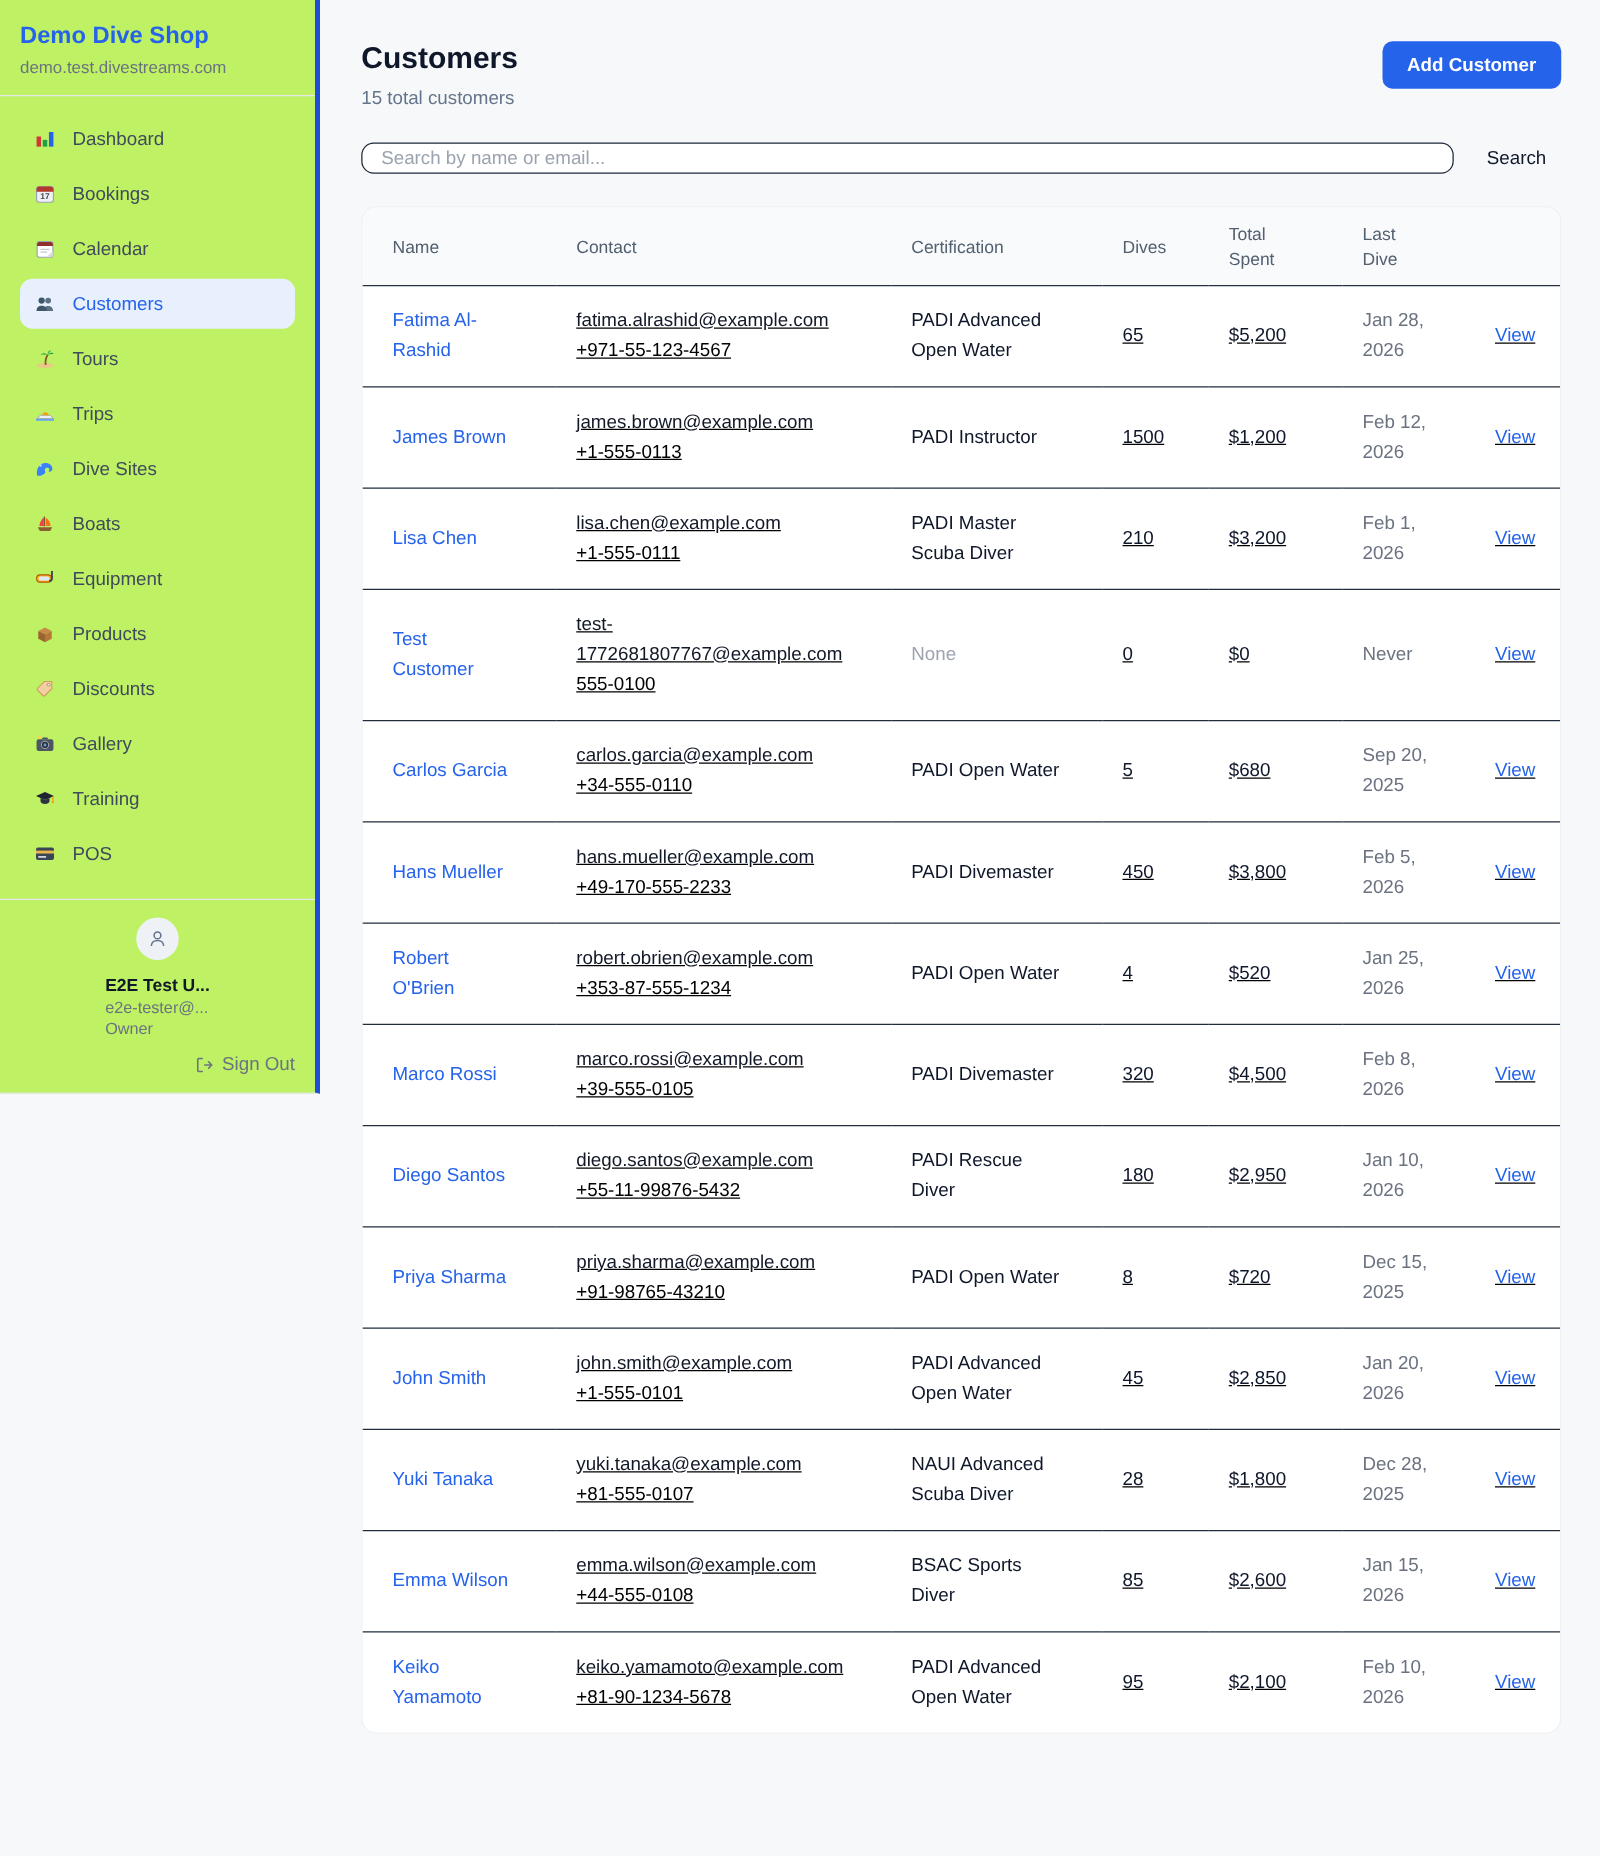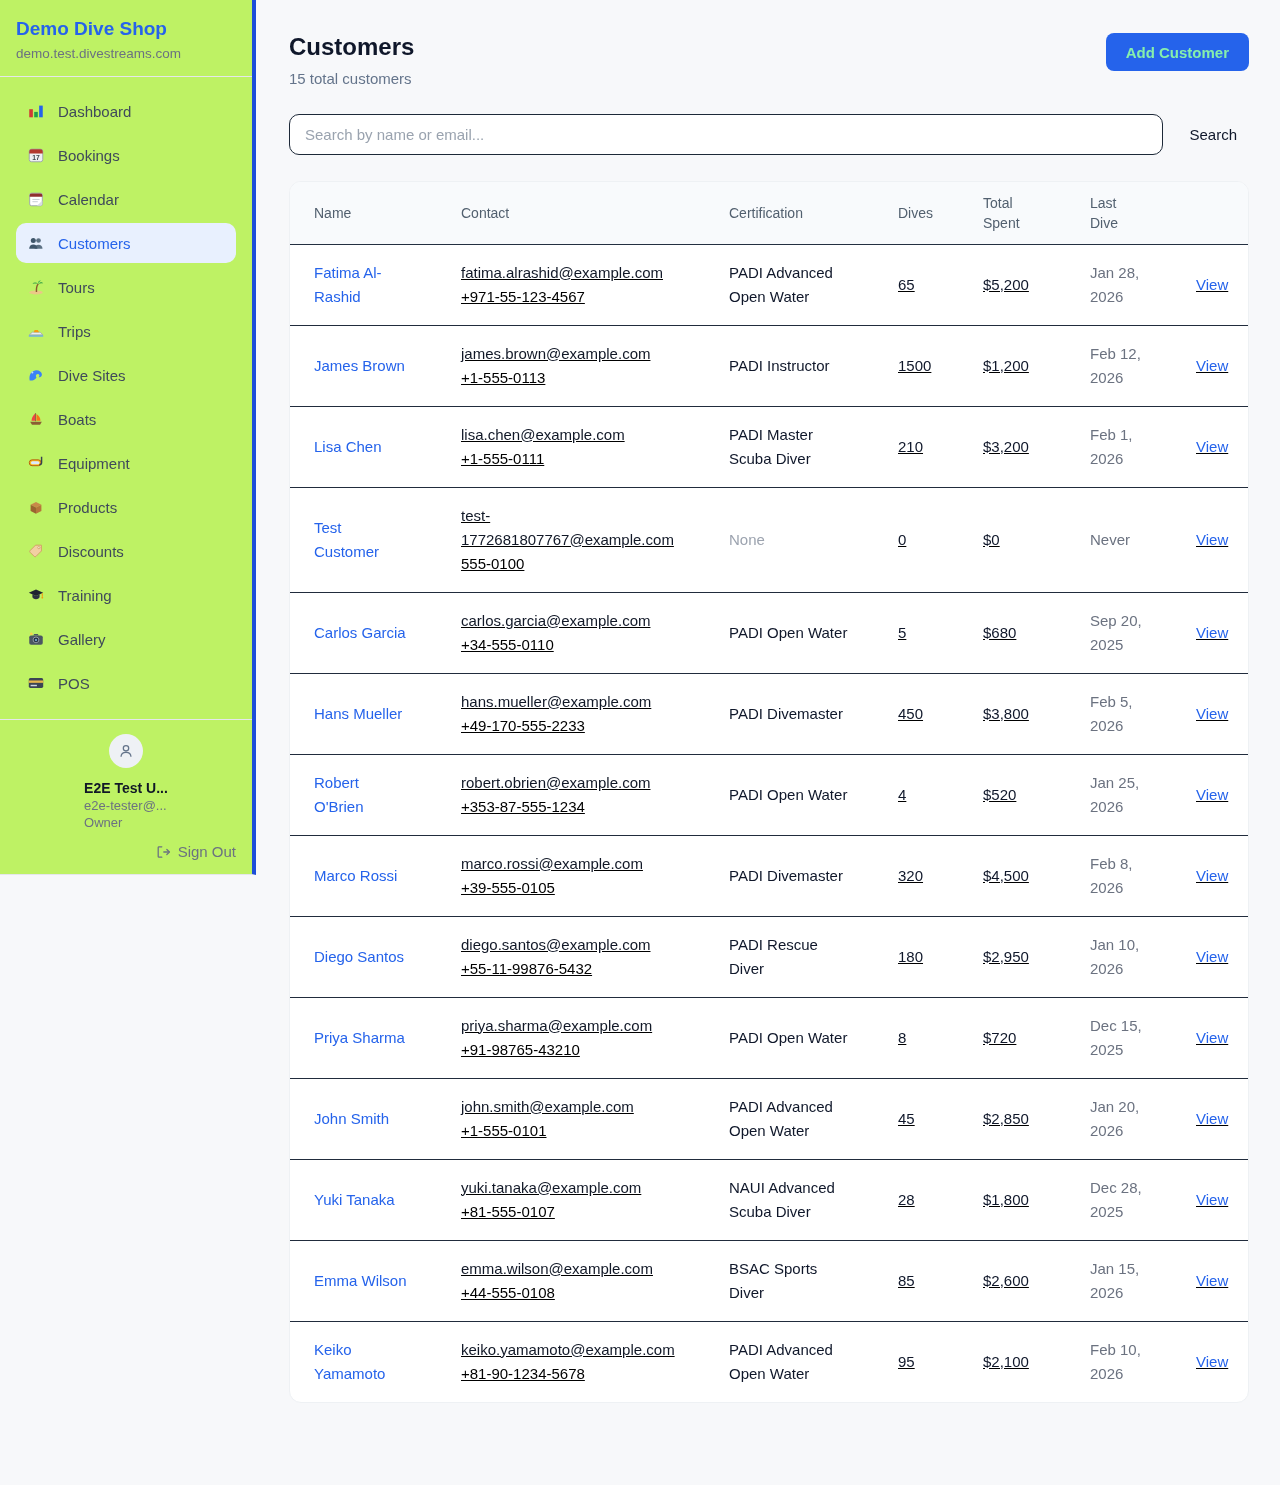--- a/index.html
+++ b/index.html
@@ -22,24 +22,24 @@
   .u-block { min-width:0; }
   .u-name { font-weight:700; font-size:14px; color:#111827; line-height:17px; }
   .u-mail, .u-role { font-size:13px; color:#6b7280; line-height:17px; }
   .signout { margin-left:auto; display:flex; align-items:center; gap:7px; color:#6b7280; font-size:15px; cursor:pointer; background:none; border:none; font-family:inherit; }
 
   
   main { flex:1; padding:33px 31px 28px 33px; min-width:0; }
   .page-head { display:flex; justify-content:space-between; align-items:flex-start; margin-bottom:27px; }
   h1 { font-size:24px; font-weight:700; color:#0f172a; margin-bottom:9px; }
   .subtitle { font-size:15px; color:#64748b; }
-  .btn-primary { background:#2563eb; color:#86efac; font-size:15px; font-weight:600; padding:0 20px; height:38px;
+  .btn-primary { background:#2563eb; color:#ffffff; font-size:15px; font-weight:600; padding:0 20px; height:38px;
                  border-radius:8px; border:none; cursor:pointer; font-family:inherit; }
   .search-row { display:flex; align-items:center; margin-bottom:26px; }
-  .search-input { flex:1; height:41px; border:1px solid #1d2938; border-radius:10px; padding:0 15px; font-size:15px;
+  .search-input { flex:1; height:25px; border:1px solid #1d2938; border-radius:10px; padding:0 15px; font-size:15px;
                   color:#111827; background:#fff; font-family:inherit; outline:none; }
   .search-input::placeholder { color:#9aa3af; }
   .search-btn { background:none; border:none; font-size:15px; color:#0f172a; margin-left:14px; padding:0 12px;
                 cursor:pointer; font-family:inherit; }
 
   .card { background:#fff; border-radius:12px; border:1px solid #eef1f4; overflow:hidden; }
   table { width:100%; border-collapse:collapse; table-layout:fixed; }
   thead th { background:#f8fafc; font-size:14px; font-weight:500; color:#52606f; text-align:left;
              padding:10px 16px; height:62px; vertical-align:middle; border-bottom:1px solid #243041; }
   th:first-child, td:first-child { padding-left:24px; }
@@ -174,39 +174,39 @@
           <svg viewBox="0 0 20 20">
             <path d="M3.5 9.5 L9.5 3.5 H16 V10 L10 16 Q9 17 8 16 L3.5 11.5 Q2.5 10.5 3.5 9.5 Z" fill="#f2cfa2" stroke="#cf9e62"></path>
             <circle cx="13.2" cy="6.3" r="1.2" fill="#fff" stroke="#cf9e62"></circle>
           </svg>
         </span>
       <span>Discounts</span>
     </a>
     <a class="nav-item">
       <span class="ico">
           <svg viewBox="0 0 20 20">
-            <path d="M10 4 L18 7.5 L10 11 L2 7.5 Z" fill="#1f2430"></path>
-            <path d="M6 9.3 V12.2 C6 13.6 8 14.6 10 14.6 C12 14.6 14 13.6 14 12.2 V9.3 L10 11 Z" fill="#2c3240"></path>
-            <path d="M17 8 V12" stroke="#f59e0b" stroke-width="1.2"></path>
-            <circle cx="17" cy="13" r="1" fill="#f59e0b"></circle>
-          </svg>
-        </span>
-      <span>Training</span>
-    </a>
-    <a class="nav-item">
-      <span class="ico">
-          <svg viewBox="0 0 20 20">
             <rect x="2.5" y="6" width="15" height="10.5" rx="2" fill="#4b5563"></rect>
             <path d="M7 6 L8 4.5 H12 L13 6 Z" fill="#4b5563"></path>
             <circle cx="10" cy="11" r="3.2" fill="#1f2937" stroke="#9ca3af"></circle>
             <circle cx="10" cy="11" r="1.4" fill="#93c5fd" opacity="0.7"></circle>
             <circle cx="4.8" cy="4.2" r="1.5" fill="#fcd34d"></circle>
           </svg>
         </span>
       <span>Gallery</span>
+    </a>
+    <a class="nav-item">
+      <span class="ico">
+          <svg viewBox="0 0 20 20">
+            <path d="M10 4 L18 7.5 L10 11 L2 7.5 Z" fill="#1f2430"></path>
+            <path d="M6 9.3 V12.2 C6 13.6 8 14.6 10 14.6 C12 14.6 14 13.6 14 12.2 V9.3 L10 11 Z" fill="#2c3240"></path>
+            <path d="M17 8 V12" stroke="#f59e0b" stroke-width="1.2"></path>
+            <circle cx="17" cy="13" r="1" fill="#f59e0b"></circle>
+          </svg>
+        </span>
+      <span>Training</span>
     </a>
     <a class="nav-item">
       <span class="ico">
           <svg viewBox="0 0 20 20">
             <rect x="2" y="4.5" width="16" height="11" rx="1.8" fill="#3b4454"></rect>
             <rect x="2" y="7.2" width="16" height="2.6" fill="#e8b64c"></rect>
             <rect x="4" y="12" width="7" height="1.6" fill="#cfd6df"></rect>
           </svg>
         </span>
       <span>POS</span>

